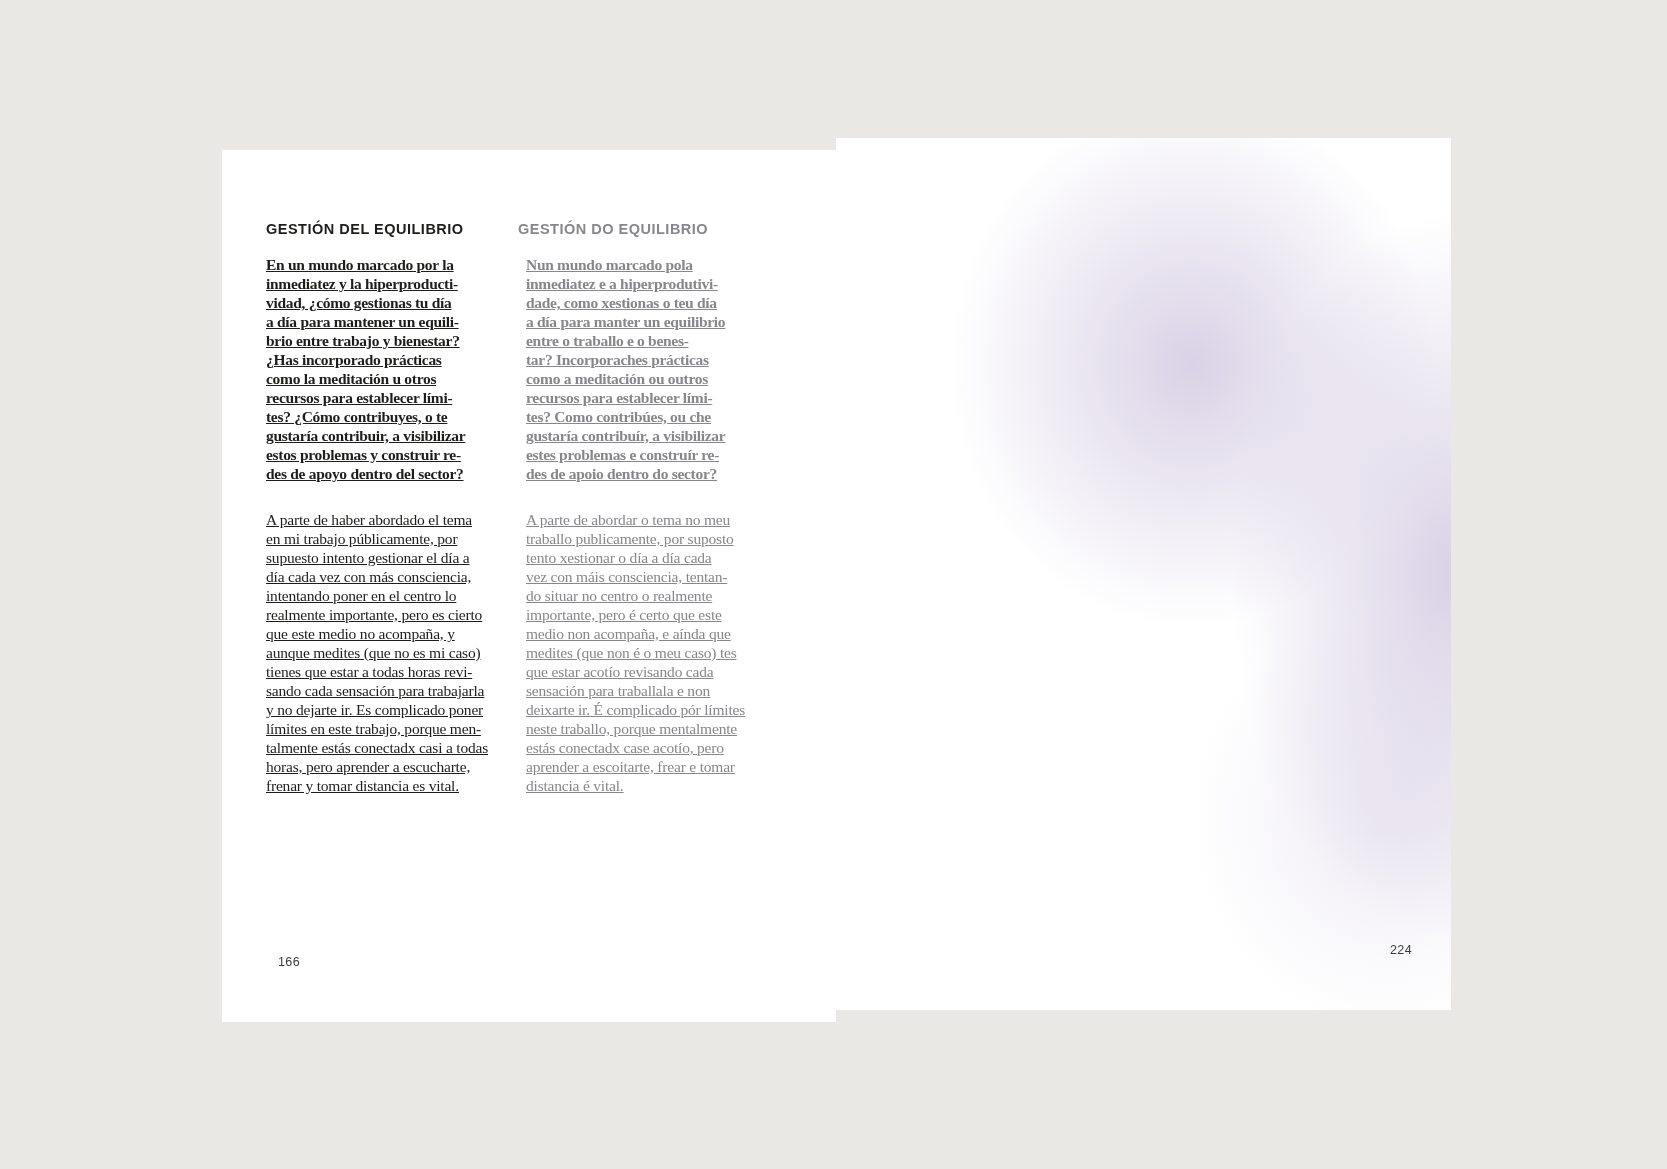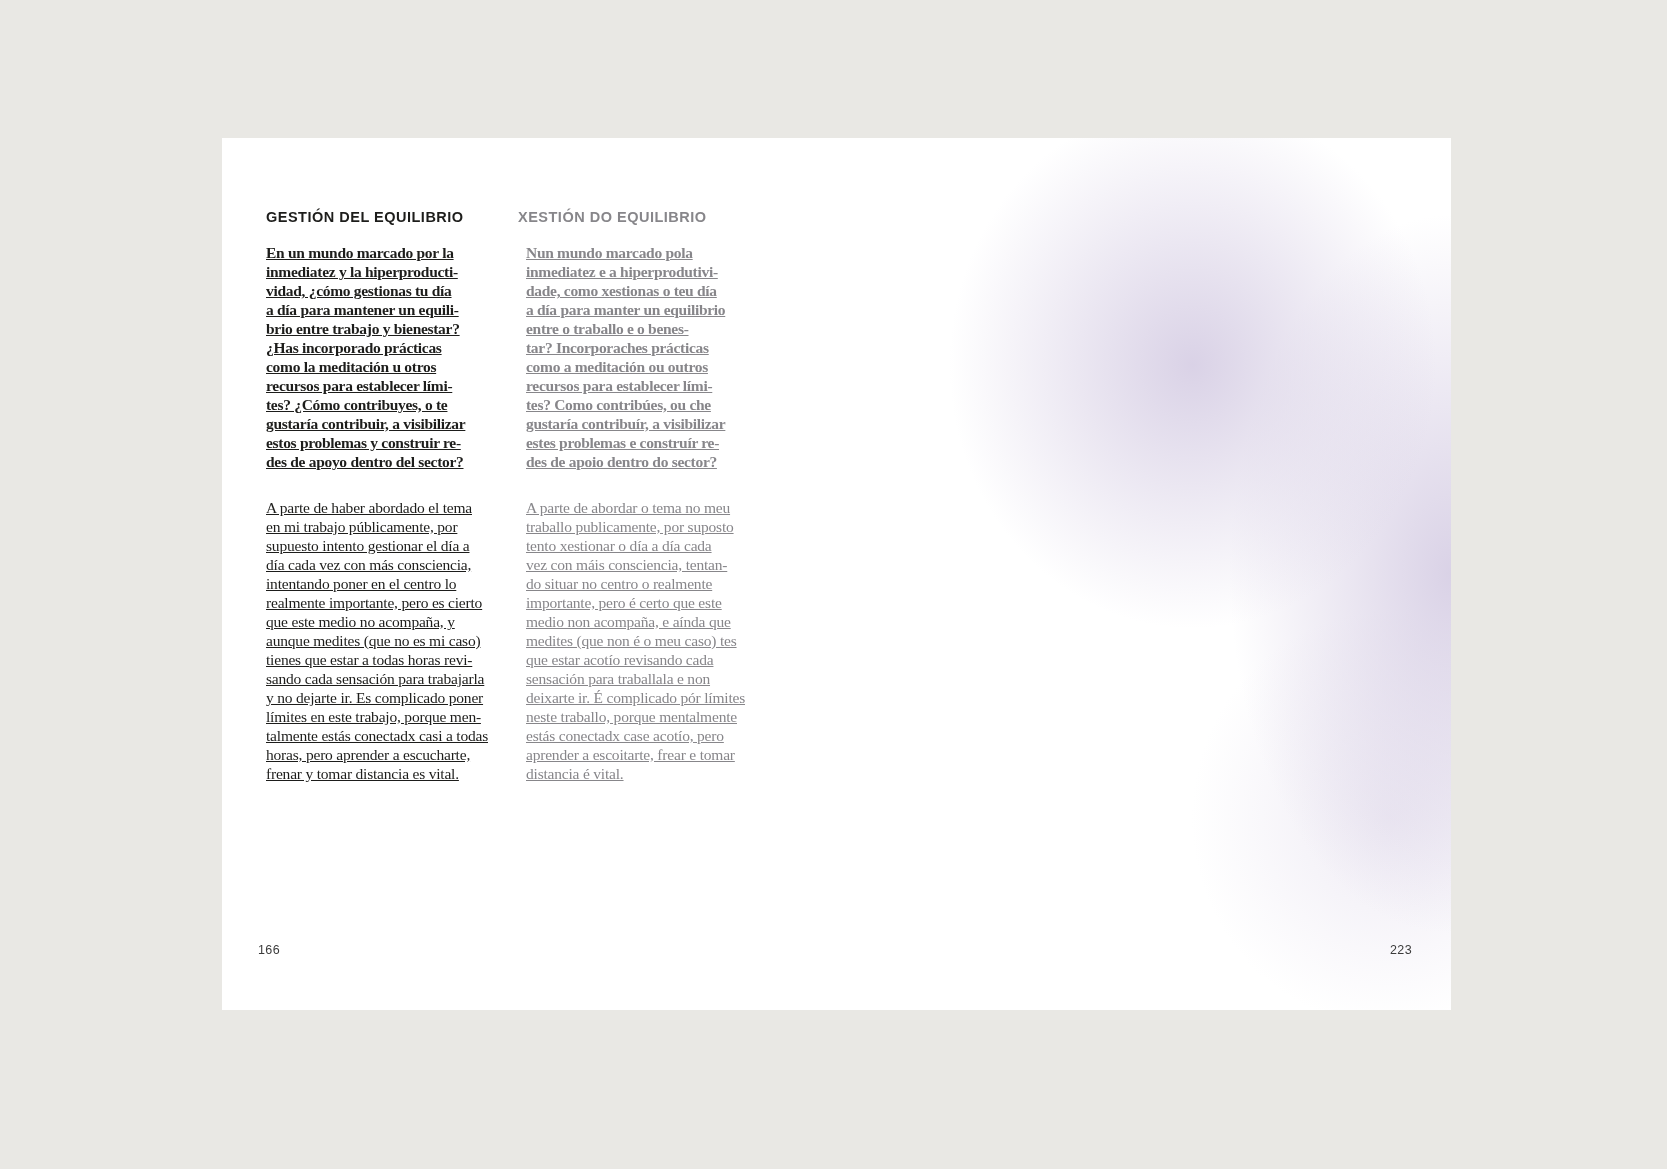--- a/index.html
+++ b/index.html
@@ -22,20 +22,21 @@
   }
 
   .page {
     position: relative;
     height: 100%;
   }
 
   .page-left {
     width: 614px;
     background: var(--page-bg, #ffffff);
+    margin-top: 12px;
   }
 
   .page-right {
     width: 615px;
     background:
       radial-gradient(ellipse 55% 42% at 58% 26%, var(--grad-strong) 0%, var(--grad-zero) 72%),
       radial-gradient(ellipse 48% 55% at 100% 50%, var(--grad-strong) 0%, var(--grad-zero) 75%),
       radial-gradient(ellipse 46% 34% at 90% 78%, var(--grad-soft) 0%, var(--grad-zero) 70%),
       var(--page-bg, #ffffff);
   }
@@ -67,33 +68,33 @@
   .col-gl   { left: 304px; color: var(--text-secondary, #87868a); }
 
   .pagenum {
     position: absolute;
     top: 806px;
     font-size: 12.5px;
     letter-spacing: 0.4px;
     color: var(--pagenum, #3b3b3b);
     line-height: 13px;
   }
-  .pn-left  { left: 36px; }
+  .pn-left  { left: 56px; }
   .pn-right { right: 39px; }
 </style>
 </head>
 <body>
 
 <div class="spread">
 
   <div class="page page-left">
 
     <div class="col-heading heading-es">GESTIÓN DEL EQUILIBRIO</div>
 
-    <div class="col-heading heading-gl">XESTIÓN DO EQUILIBRIO</div>
+    <div class="col-heading heading-gl">GESTIÓN DO EQUILIBRIO</div>
 
     <div class="text-block question col-es">En un mundo marcado por la
 inmediatez y la hiperproducti-
 vidad, ¿cómo gestionas tu día
 a día para mantener un equili-
 brio entre trabajo y bienestar?
 ¿Has incorporado prácticas
 como la meditación u otros
 recursos para establecer lími-
 tes? ¿Cómo contribuyes, o te
@@ -145,17 +146,17 @@
 talmente estás conectadx casi a todas
 horas, pero aprender a escucharte,
 frenar y tomar distancia es vital.</div>
 
     <div class="pagenum pn-left">166</div>
 
   </div>
 
   <div class="page page-right">
 
-    <div class="pagenum pn-right">223</div>
+    <div class="pagenum pn-right">224</div>
 
   </div>
 
 </div>
 
 </body></html>

